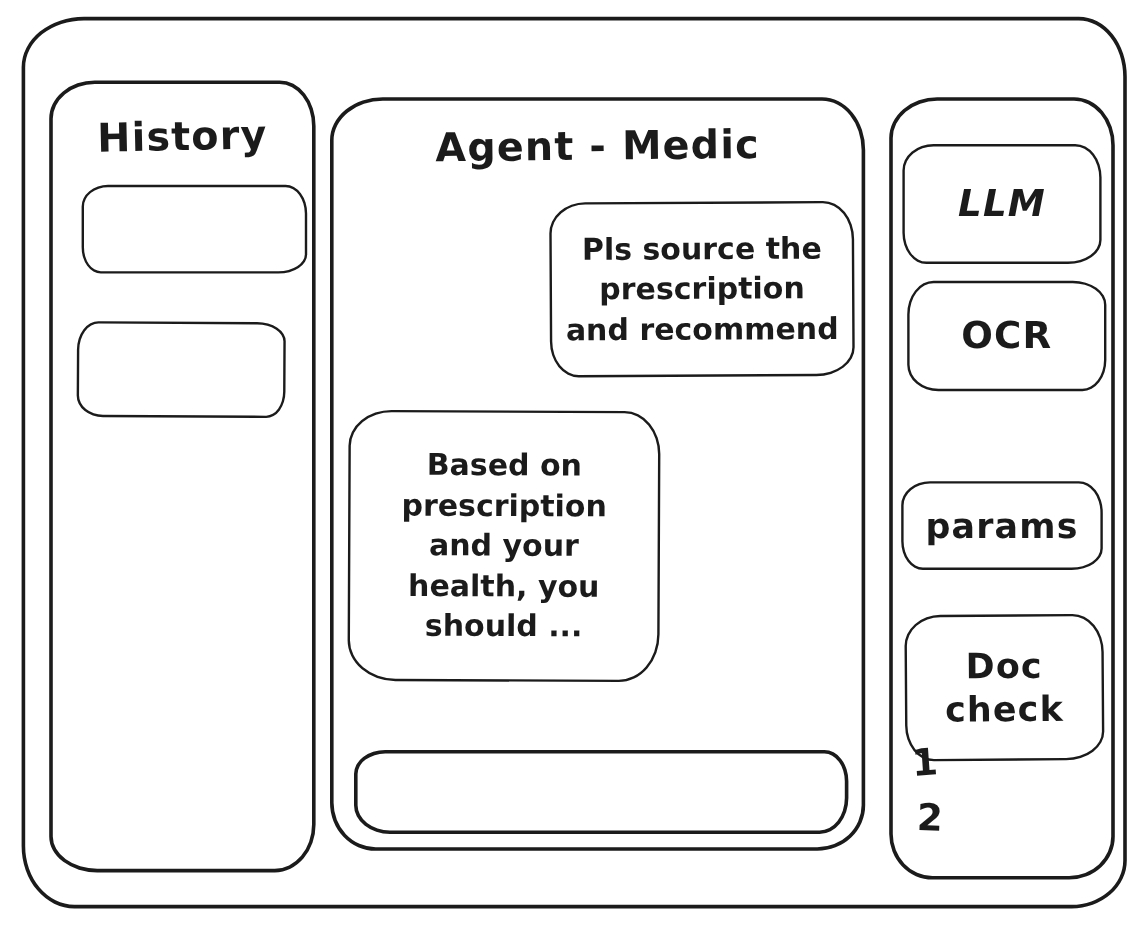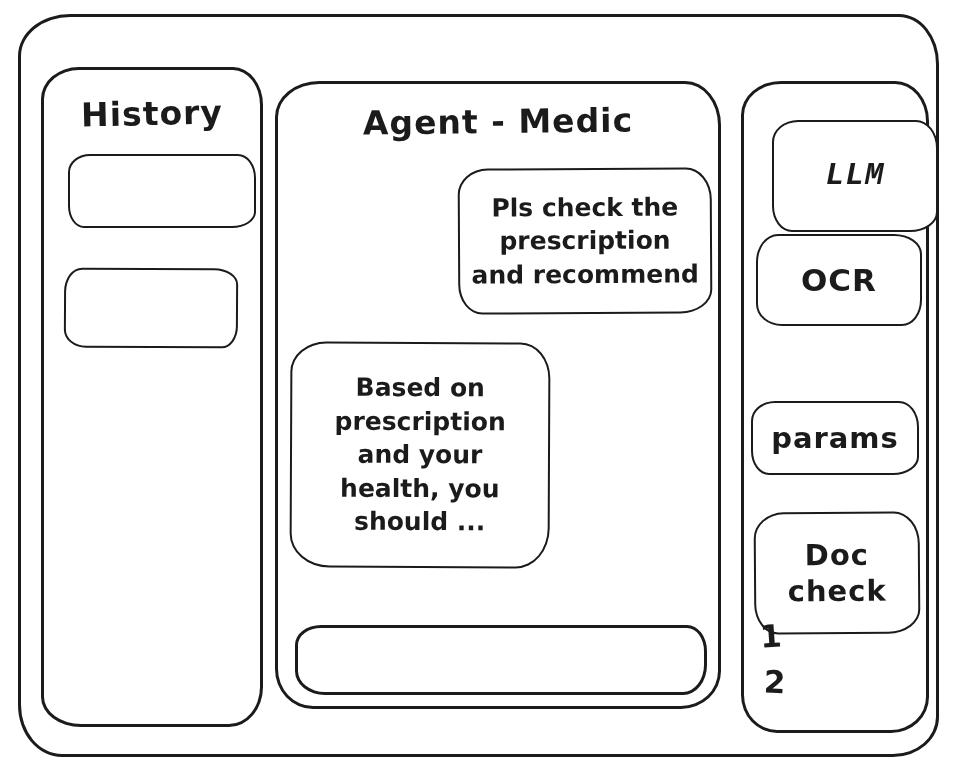--- a/index.html
+++ b/index.html
@@ -83,24 +83,23 @@
     border-radius: 40px 34px 38px 36px / 34px 40px 36px 38px;
   }
   .tool-button {
     display: flex; align-items: center; justify-content: center;
     text-align: center;
     font-size: 31px; font-weight: 700; letter-spacing: 1px;
     white-space: pre-line; line-height: 1.25;
     cursor: pointer;
   }
   .llm-button {
-    left: 28px; top: 36px; width: 166px; height: 112px;
+    left: 8px; top: 36px; width: 166px; height: 100px;
     border-radius: 26px 22px 28px 20px / 22px 28px 20px 26px;
     font-style: italic;
-    font-family: Liberation Mono, monospace;
   }
   .ocr-button {
     left: 12px; top: 150px; width: 166px; height: 92px;
     border-radius: 22px 28px 20px 26px / 28px 20px 26px 22px;
   }
   .params-button {
     left: 7px; top: 317px; width: 168px; height: 74px;
     border-radius: 24px 20px 26px 18px / 20px 26px 18px 24px;
     font-size: 29px;
   }
@@ -129,21 +128,21 @@
     </div>
     <div class="sketch thin history-item-2">
       <span></span>
     </div>
   </div>
 
   <div class="sketch chat-panel" style="left:254px; top:64px;padding-left:11px;">
     <div class="panel-title chat-title">Agent - Medic</div>
 
     <div class="sketch thin bubble user-bubble">
-      <span>Pls check the
+      <span>Pls source the
 prescription
 and recommend</span>
     </div>
 
     <div class="sketch thin bubble assistant-bubble">
       <span>Based on
 prescription
 and your
 health, you
 should ...</span>

